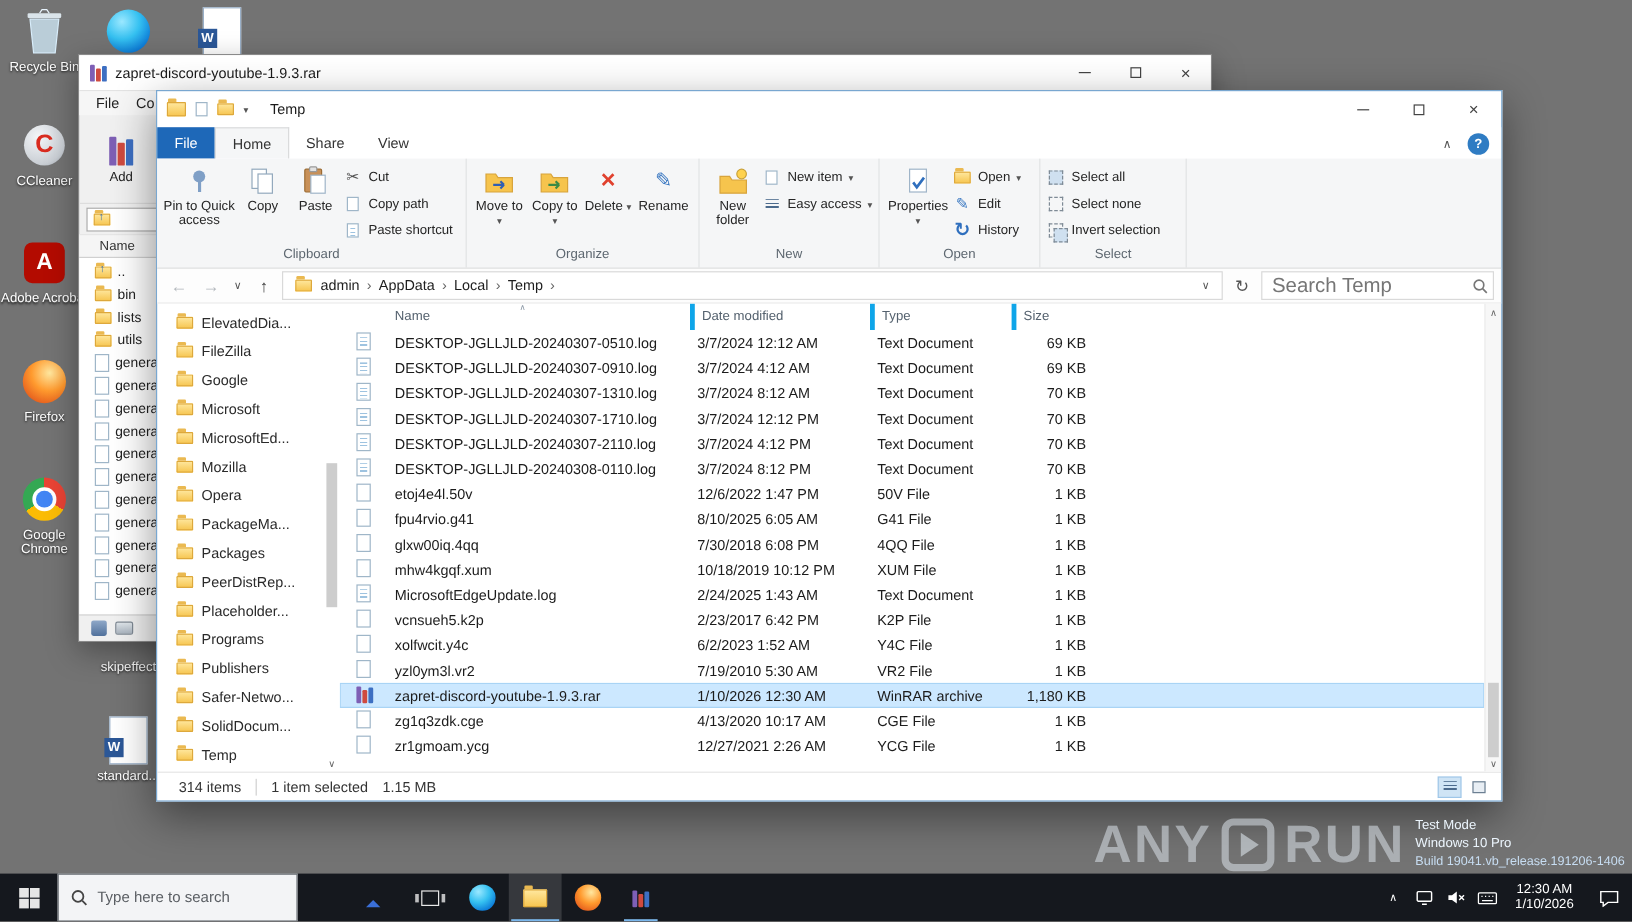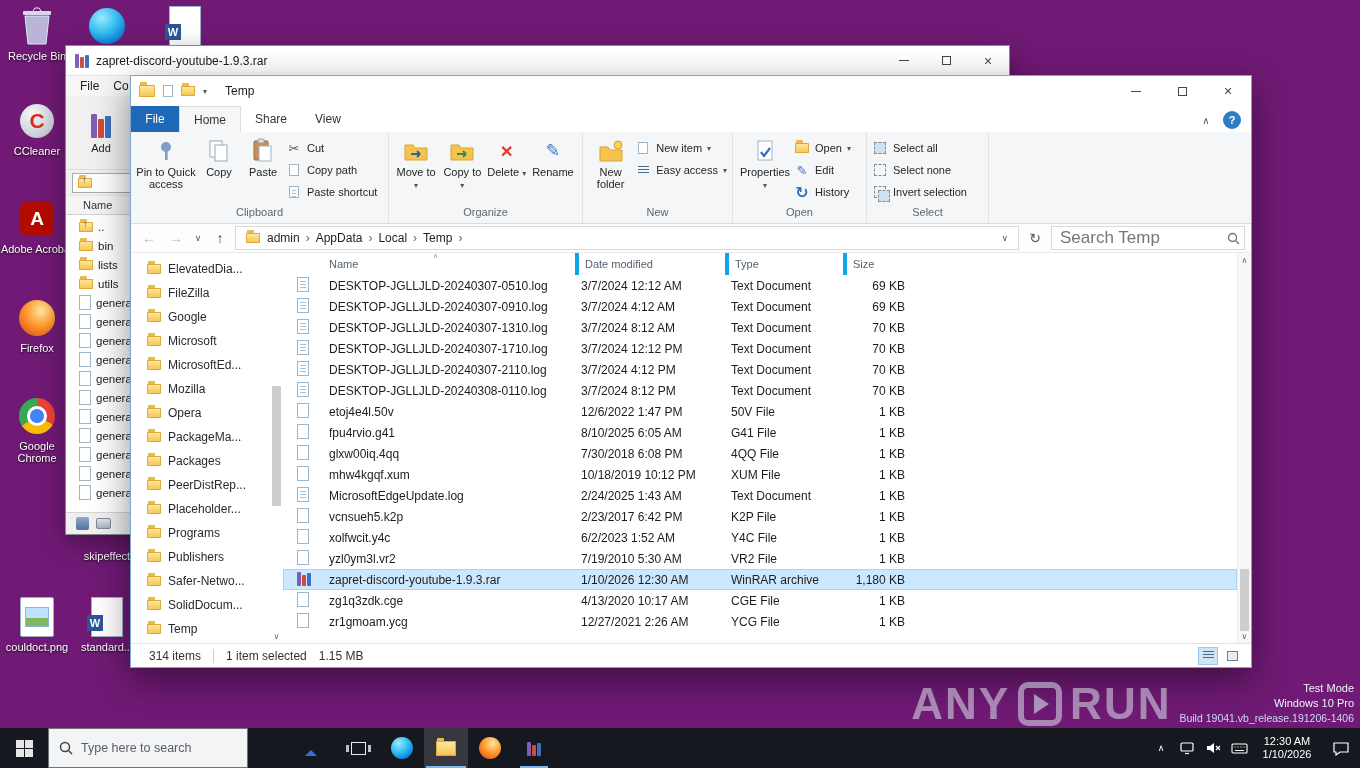--- a/index.html
+++ b/index.html
@@ -1,17 +1,17 @@
 <!DOCTYPE html>
 <html><head>
 <meta charset="utf-8">
 <style>
   *{box-sizing:border-box;margin:0;padding:0}
   body{font-family:"Liberation Sans","DejaVu Sans",sans-serif;background:#000}
-  .stage{position:relative;width:1360px;height:768px;overflow:hidden;background:#701a75;font-size:12px;cursor:default}
+  .stage{position:relative;width:1360px;height:768px;overflow:hidden;background:#737373;font-size:12px;cursor:default}
 
   
   .fold{display:inline-block;width:16px;height:12px;border-radius:1px;background:linear-gradient(180deg,#ffe9a2,#f6c44d);box-shadow:inset 0 0 0 1px #dda83c;position:relative;flex:none}
   .fold:before{content:"";position:absolute;top:-3px;left:1px;width:7px;height:3px;border-radius:1px 1px 0 0;background:#eab951}
   .fold.sm{width:14px;height:10px}
   .fold.tb{width:20px;height:15px}
   .fold.up:after{content:"↑";position:absolute;left:4px;top:-3px;font-size:9px;color:#1d5fae;font-weight:bold}
   .page{display:inline-block;width:12px;height:15px;background:#fff;border:1px solid #9fb6c8;position:relative;flex:none}
   .page.sm{width:10px;height:12px}
   .page.lines:before{content:"";position:absolute;left:2px;right:2px;top:3px;height:9px;background:repeating-linear-gradient(180deg,#9ec3e0 0 1px,transparent 1px 3px)}
@@ -138,21 +138,21 @@
   .vt{width:18px;height:16px;display:flex;align-items:center;justify-content:center}
   .vt.active{background:#cfe4f5;box-shadow:0 0 0 1px #9ec6e8}
   .vt-details i{display:block;width:11px;height:9px;background:repeating-linear-gradient(180deg,#4b6a8c 0 1px,transparent 1px 3px)}
   .vt-large i{display:block;width:11px;height:10px;border:1px solid #6c7f92;background:#e8eef4}
 
   
   .watermark{position:absolute;right:6px;bottom:42px;display:flex;align-items:center;gap:8px;z-index:3}
   .wm-word{font-size:44px;font-weight:bold;letter-spacing:2px;color:rgba(218,226,233,.55);line-height:44px}
   .wm-mark{width:44px;height:44px;border:6px solid rgba(218,226,233,.55);border-radius:10px;display:inline-flex;align-items:center;justify-content:center}
   .wm-tri{width:0;height:0;border-left:15px solid rgba(218,226,233,.6);border-top:10px solid transparent;border-bottom:10px solid transparent;margin-left:3px}
-  .wm-info{display:flex;flex-direction:column;align-items:flex-end;line-height:15px}
+  .wm-info{display:flex;flex-direction:column;align-items:flex-start;line-height:15px}
   .wm-mode,.wm-os{font-size:11px;color:#ecf5fd}
   .wm-build{font-size:10.5px;color:#c7ddf2}
 
   
   .taskbar{position:absolute;left:0;right:0;bottom:0;height:40px;background:#15181e;display:flex;align-items:stretch;z-index:10}
   .tb-start{width:48px;display:flex;align-items:center;justify-content:center}
   .winlogo{display:grid;grid-template-columns:8px 8px;grid-template-rows:8px 8px;gap:1px}
   .winlogo i{background:#e6e6e6}
   .tb-search{width:200px;background:#f3f4f6;border:1px solid #6d7278;display:flex;align-items:center;gap:8px;padding:0 10px}
   .tb-search input{flex:1;border:0;outline:0;background:transparent;font-size:12.5px;color:#333;font-family:inherit;min-width:0}
@@ -209,28 +209,20 @@
         <span class="ffx"></span>
       </span>
     <span class="dlabel">Firefox</span>
   </div>
   <div class="dicon" style="left:0;top:395px">
     <span class="di">
         <span class="chr"></span>
       </span>
     <span class="dlabel">Google Chrome</span>
   </div>
-  <div class="dicon" style="left:0;top:596px">
-    <span class="di">
-        <span class="imgf">
-          <i></i>
-        </span>
-      </span>
-    <span class="dlabel">couldoct.png</span>
-  </div>
 
   <div class="dicon" style="left:70px;top:5px">
     <span class="di">
         <span class="edg"></span>
       </span>
   </div>
   <div class="dicon" style="left:148px;top:5px">
     <span class="di">
         <span class="wdoc"></span>
       </span>

